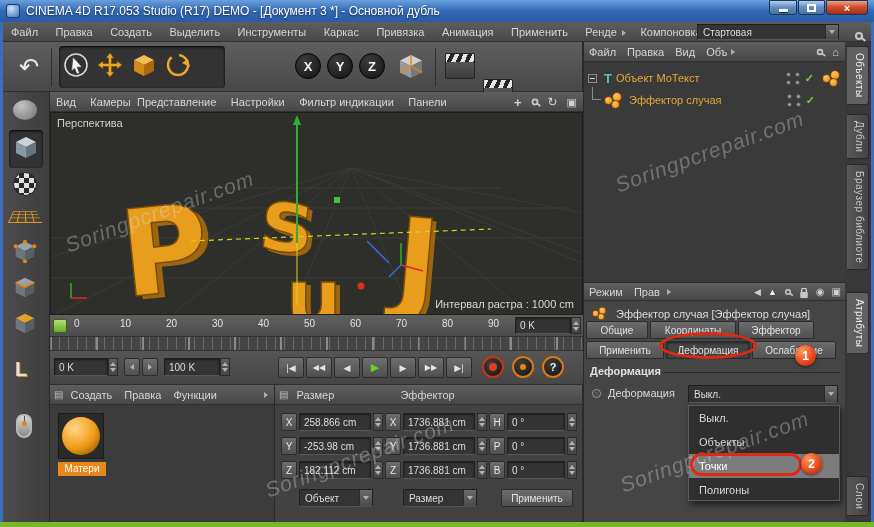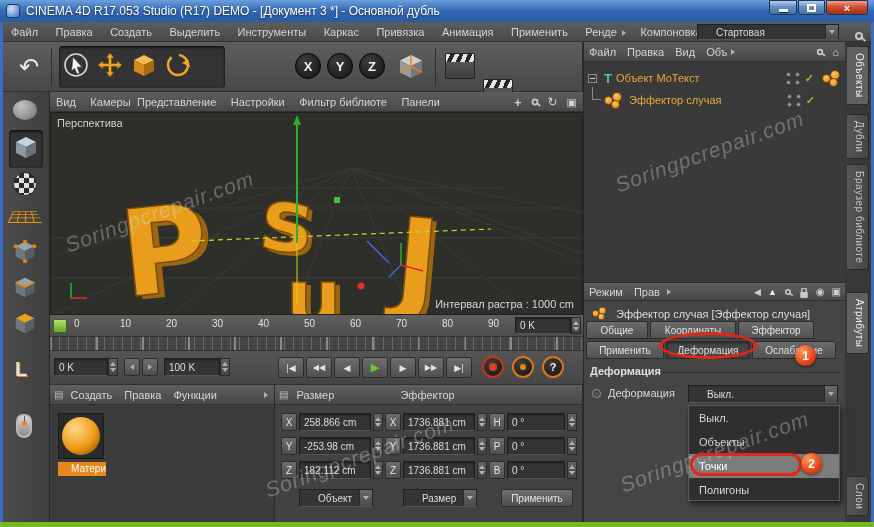--- a/index.html
+++ b/index.html
@@ -27,21 +27,21 @@
   .mag:after{content:"";position:absolute;width:6px;height:2px;background:#c8c8c8;right:-5px;bottom:-2px;transform:rotate(40deg)}
   .lock{width:10px;height:8px;background:#c8c8c8;border-radius:1px;position:relative;display:inline-block;margin-top:6px}
   .lock:before{content:"";position:absolute;width:4px;height:5px;border:2px solid #c8c8c8;border-bottom:none;border-radius:3px 3px 0 0;top:-6px;left:1px}
   .wm{position:absolute;color:rgba(228,228,228,.32);font-size:21px;font-style:italic;white-space:nowrap;transform:rotate(-20deg);pointer-events:none;z-index:40;letter-spacing:1px}
   .badge{position:absolute;width:21px;height:21px;border-radius:50%;background:radial-gradient(circle at 35% 30%,#ff9a58,#df3410 72%);color:#fff;font-size:12px;font-weight:bold;display:flex;align-items:center;justify-content:center;z-index:50;box-shadow:0 1px 3px rgba(0,0,0,.6)}
   .ann{position:absolute;border:3px solid #e02814;z-index:45;pointer-events:none}
   .dotcol{display:flex;flex-direction:column;gap:3px;margin-left:4px}
   .dot{width:5px;height:5px;border-radius:50%;background:#9c9c9c;border:1px solid #4a4a4a}
   .check{color:#82c832;font-size:11px;font-weight:bold;margin-left:5px}
   .orange-row{color:#e8a838;font-size:11px;white-space:nowrap}
-  .ddl{background:#343434;border:1px solid #202020;border-bottom-color:#565656;display:flex;align-items:center;color:#dcdcdc;font-size:10px;padding-left:18px}
+  .ddl{background:#343434;border:1px solid #202020;border-bottom-color:#565656;display:flex;align-items:center;color:#dcdcdc;font-size:10px;padding-left:5px}
   .ddl .cap{margin-left:auto;background:linear-gradient(#6a6a6a,#4a4a4a);border-left:1px solid #2a2a2a;height:100%;display:flex;align-items:center;padding:0 3px}
   .opt{height:24px;line-height:24px;padding-left:10px;color:#d8d8d8;font-size:11px}
   .opt.hl{background:#7c7c7c;color:#fff}
   .clap{width:30px;height:26px;background:linear-gradient(#606060,#3e3e3e);border:1px solid #222;border-radius:2px;position:relative;overflow:hidden}
   .clap .stripes{height:8px;background:repeating-linear-gradient(115deg,#e6e6e6 0 4px,#262626 4px 8px)}
   .clap .dot-o{position:absolute;right:3px;bottom:3px;width:6px;height:6px;background:#e8860a;border-radius:1px}
   .checker{width:24px;height:24px;border-radius:50%;background-color:#e0e0e0;background-image:linear-gradient(45deg,#2a2a2a 25%,transparent 25%,transparent 75%,#2a2a2a 75%),linear-gradient(45deg,#2a2a2a 25%,transparent 25%,transparent 75%,#2a2a2a 75%);background-size:10px 10px;background-position:0 0,5px 5px;border:1px solid #222}
   .wplane{width:28px;height:16px;background-image:linear-gradient(rgba(232,150,20,.95) 1px,transparent 1px),linear-gradient(90deg,rgba(232,150,20,.95) 1px,transparent 1px);background-size:7px 5px;transform:perspective(30px) rotateX(45deg)}
   .matball{width:38px;height:38px;border-radius:50%;background:radial-gradient(circle at 35% 30%,#ffd88a,#f09a14 55%,#7e4a04 95%)}
   .blob{width:24px;height:20px;border-radius:50%;background:radial-gradient(circle at 35% 30%,#c4c4c4,#6e6e6e)}
@@ -198,21 +198,21 @@
           <div class="md"></div>
         </div>
       </div>
   </div>
 
   <div class="abs bar" style="left:50px;top:92px;width:533px;height:20px;padding-left:6px">
     <span class="mi" style="margin-right:10px">Вид</span>
     <span class="mi" style="margin-right:2px">Камеры</span>
     <span class="mi" style="margin-right:10px">Представление</span>
     <span class="mi" style="margin-right:10px">Настройки</span>
-    <span class="mi" style="margin-right:10px">Фильтр библиоте</span>
+    <span class="mi" style="margin-right:10px">Фильтр индикации</span>
     <span class="mi">Панели</span>
     <div class="abs" style="right:6px;top:0;height:20px;display:flex;align-items:center;gap:9px">
       <span style="color:#d0d0d0;font-size:13px;font-weight:bold">+</span>
       <span class="mag" style="transform:scale(.85)"></span>
       <span style="color:#d0d0d0;font-size:12px">↻</span>
       <span style="color:#d0d0d0;font-size:11px">▣</span>
     </div>
   </div>
 
   <div class="abs" style="left:50px;top:112px;width:533px;height:203px;background:#2e2e2b;border:1px solid #1e1e1e;overflow:hidden">
@@ -344,21 +344,21 @@
     <div class="bar" style="height:20px;padding-left:4px;display:flex;align-items:center">
       <span style="color:#b8b8b8;font-size:10px;margin-right:7px">▤</span>
       <span class="mi" style="margin-right:12px">Создать</span>
       <span class="mi" style="margin-right:12px">Правка</span>
       <span class="mi">Функции</span>
       <i class="trr" style="margin-left:auto;margin-right:6px"></i>
     </div>
     <div class="abs" style="left:8px;top:28px;width:46px;height:46px;background:#2a2a2a;border:1px solid #1c1c1c;display:flex;align-items:center;justify-content:center">
       <div class="matball"></div>
     </div>
-    <div class="abs" style="left:8px;top:77px;width:48px;height:14px;background:#e8871a;color:#fff;font-size:10px;text-align:right;line-height:14px;overflow:hidden">Матери</div>
+    <div class="abs" style="left:8px;top:77px;width:48px;height:14px;background:#e8871a;color:#fff;font-size:10px;text-align:center;line-height:14px;overflow:hidden">Матери</div>
   </div>
 
   <div class="abs" style="left:275px;top:385px;width:308px;height:137px;background:#424242;border-right:1px solid #2a2a2a">
     <div class="bar" style="height:20px;display:flex;align-items:center;padding-left:4px">
       <span style="color:#b8b8b8;font-size:10px;margin-right:8px">▤</span>
       <span class="mi" style="margin-right:0;width:104px">Размер</span>
       <span class="mi">Эффектор</span>
     </div>
 
     <div class="abs" style="left:6px;top:28px;display:flex;gap:2px">

